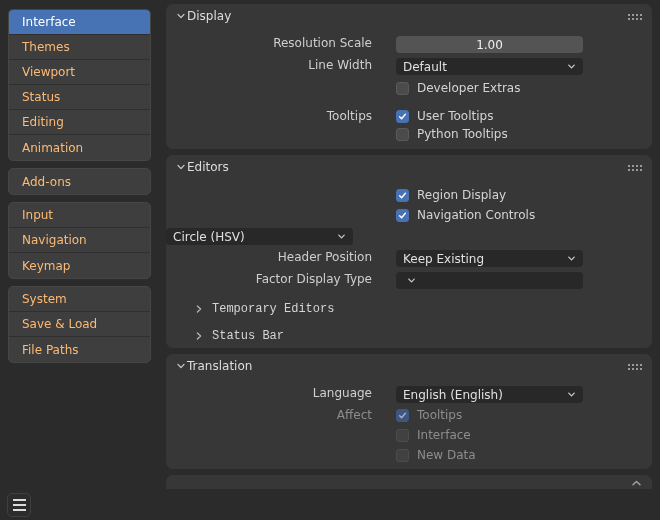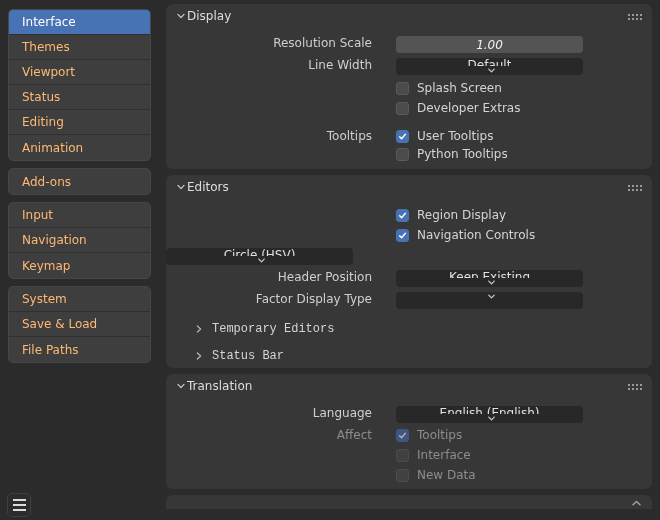--- a/index.html
+++ b/index.html
@@ -46,27 +46,26 @@
   .row { display:flex; align-items:flex-start;gap:13px; }
   .lbl {
     flex:0 0 206px; text-align:right; margin-right:11px; color:#cfcfcf;
     white-space:nowrap;
   }
   .ctrl { width:187px; display:flex; align-items:center; }
 
   .slider-field {
     width:187px; height:17px; background:#545454; border-radius:4px;
     display:flex; align-items:center; justify-content:center;
-    color:#f0f0f0; cursor:ew-resize;font-style:italic;
+    color:#f0f0f0; cursor:ew-resize;
   }
   .dropdown {
     width:187px; height:17px; background:#282828; border-radius:4px;
     display:flex; align-items:center; padding:0 7px; color:#e0e0e0;
     cursor:default;
-    flex-direction:column;
   }
   .dropdown .dd-text { flex:1 1 auto; white-space:nowrap; overflow:hidden; }
   .dropdown .chev { margin-left:4px; }
 
   .checkbox {
     width:13px; height:13px; border-radius:3px; background:#4b4b4b;
     border:1px solid #5a5a5a; display:inline-flex; align-items:center;
     justify-content:center; flex:0 0 auto; cursor:default;
   }
   .checkbox.checked { background:#4772b4; border-color:#4772b4; }
@@ -186,27 +185,20 @@
           <span class="dd-text">Default</span>
           <span class="chev">
             <svg width="9" height="9" viewBox="0 0 10 10">
                 <path d="M2 3.4 L5 6.6 L8 3.4" stroke="#c8c8c8" stroke-width="1.4" fill="none" stroke-linecap="round" stroke-linejoin="round"></path>
               </svg>
           </span>
         </div>
       </div>
     </div>
 
-    <div class="row mt6">
-      <span class="lbl"></span>
-      <div class="ctrl">
-        <span class="checkbox"></span>
-        <span class="cb-label">Splash Screen</span>
-      </div>
-    </div>
 
     <div class="row mt6">
       <span class="lbl"></span>
       <div class="ctrl">
         <span class="checkbox"></span>
         <span class="cb-label">Developer Extras</span>
       </div>
     </div>
 
     <div class="row mt14">

